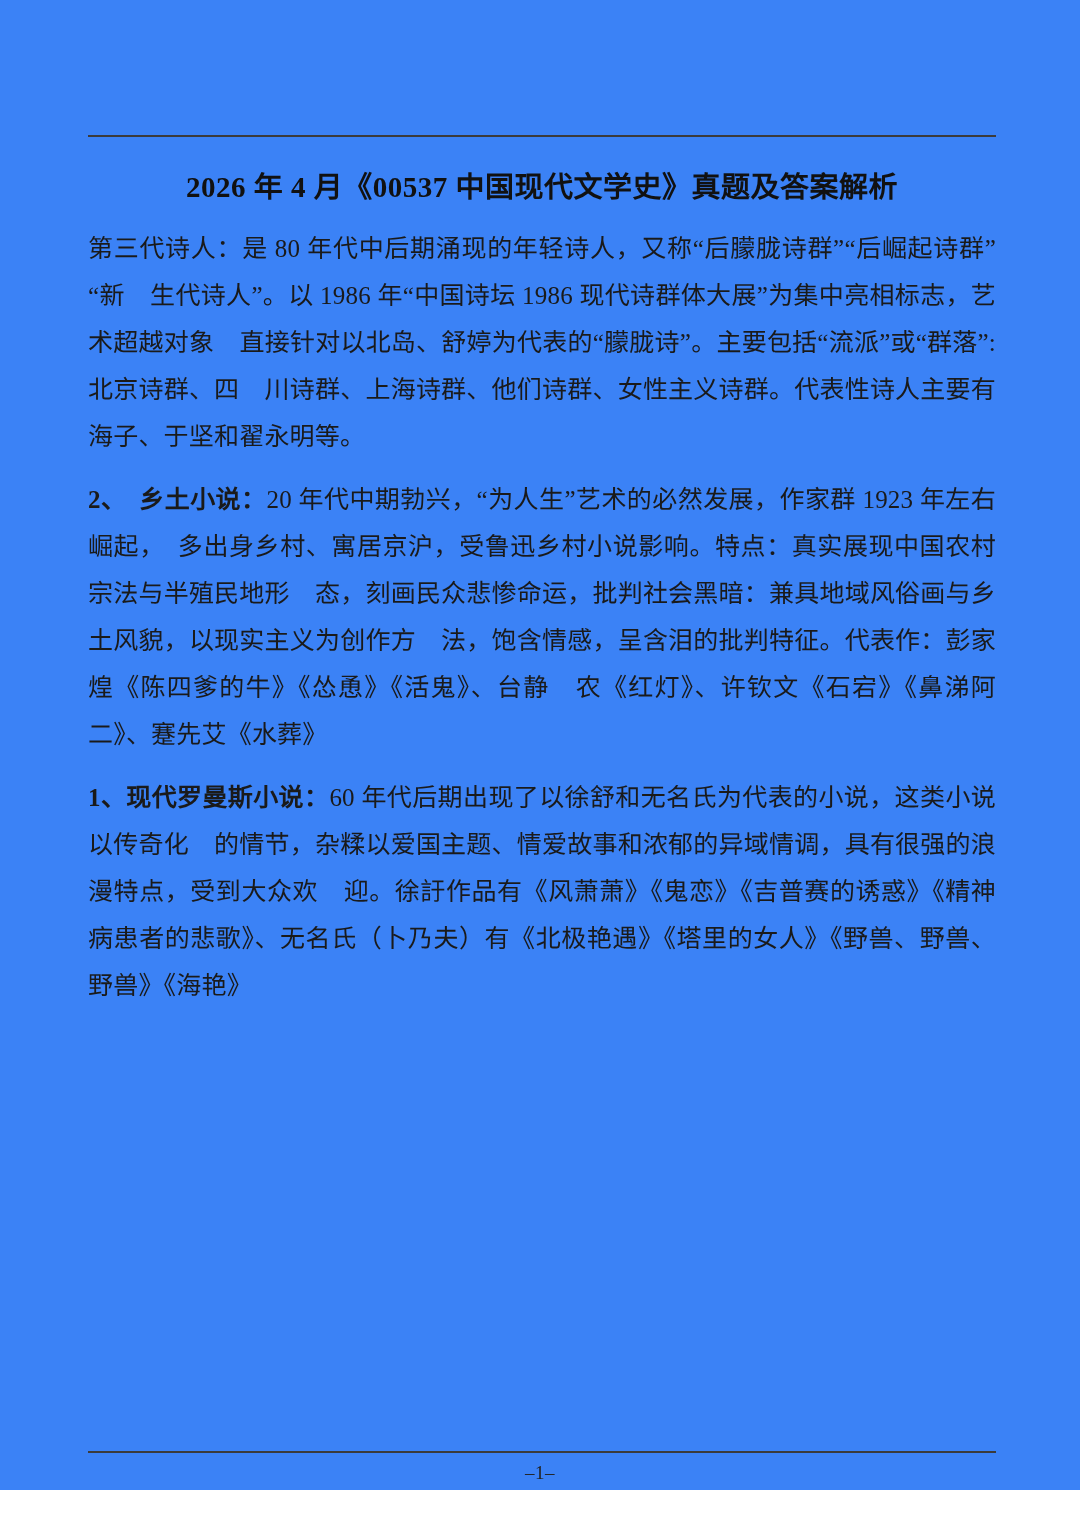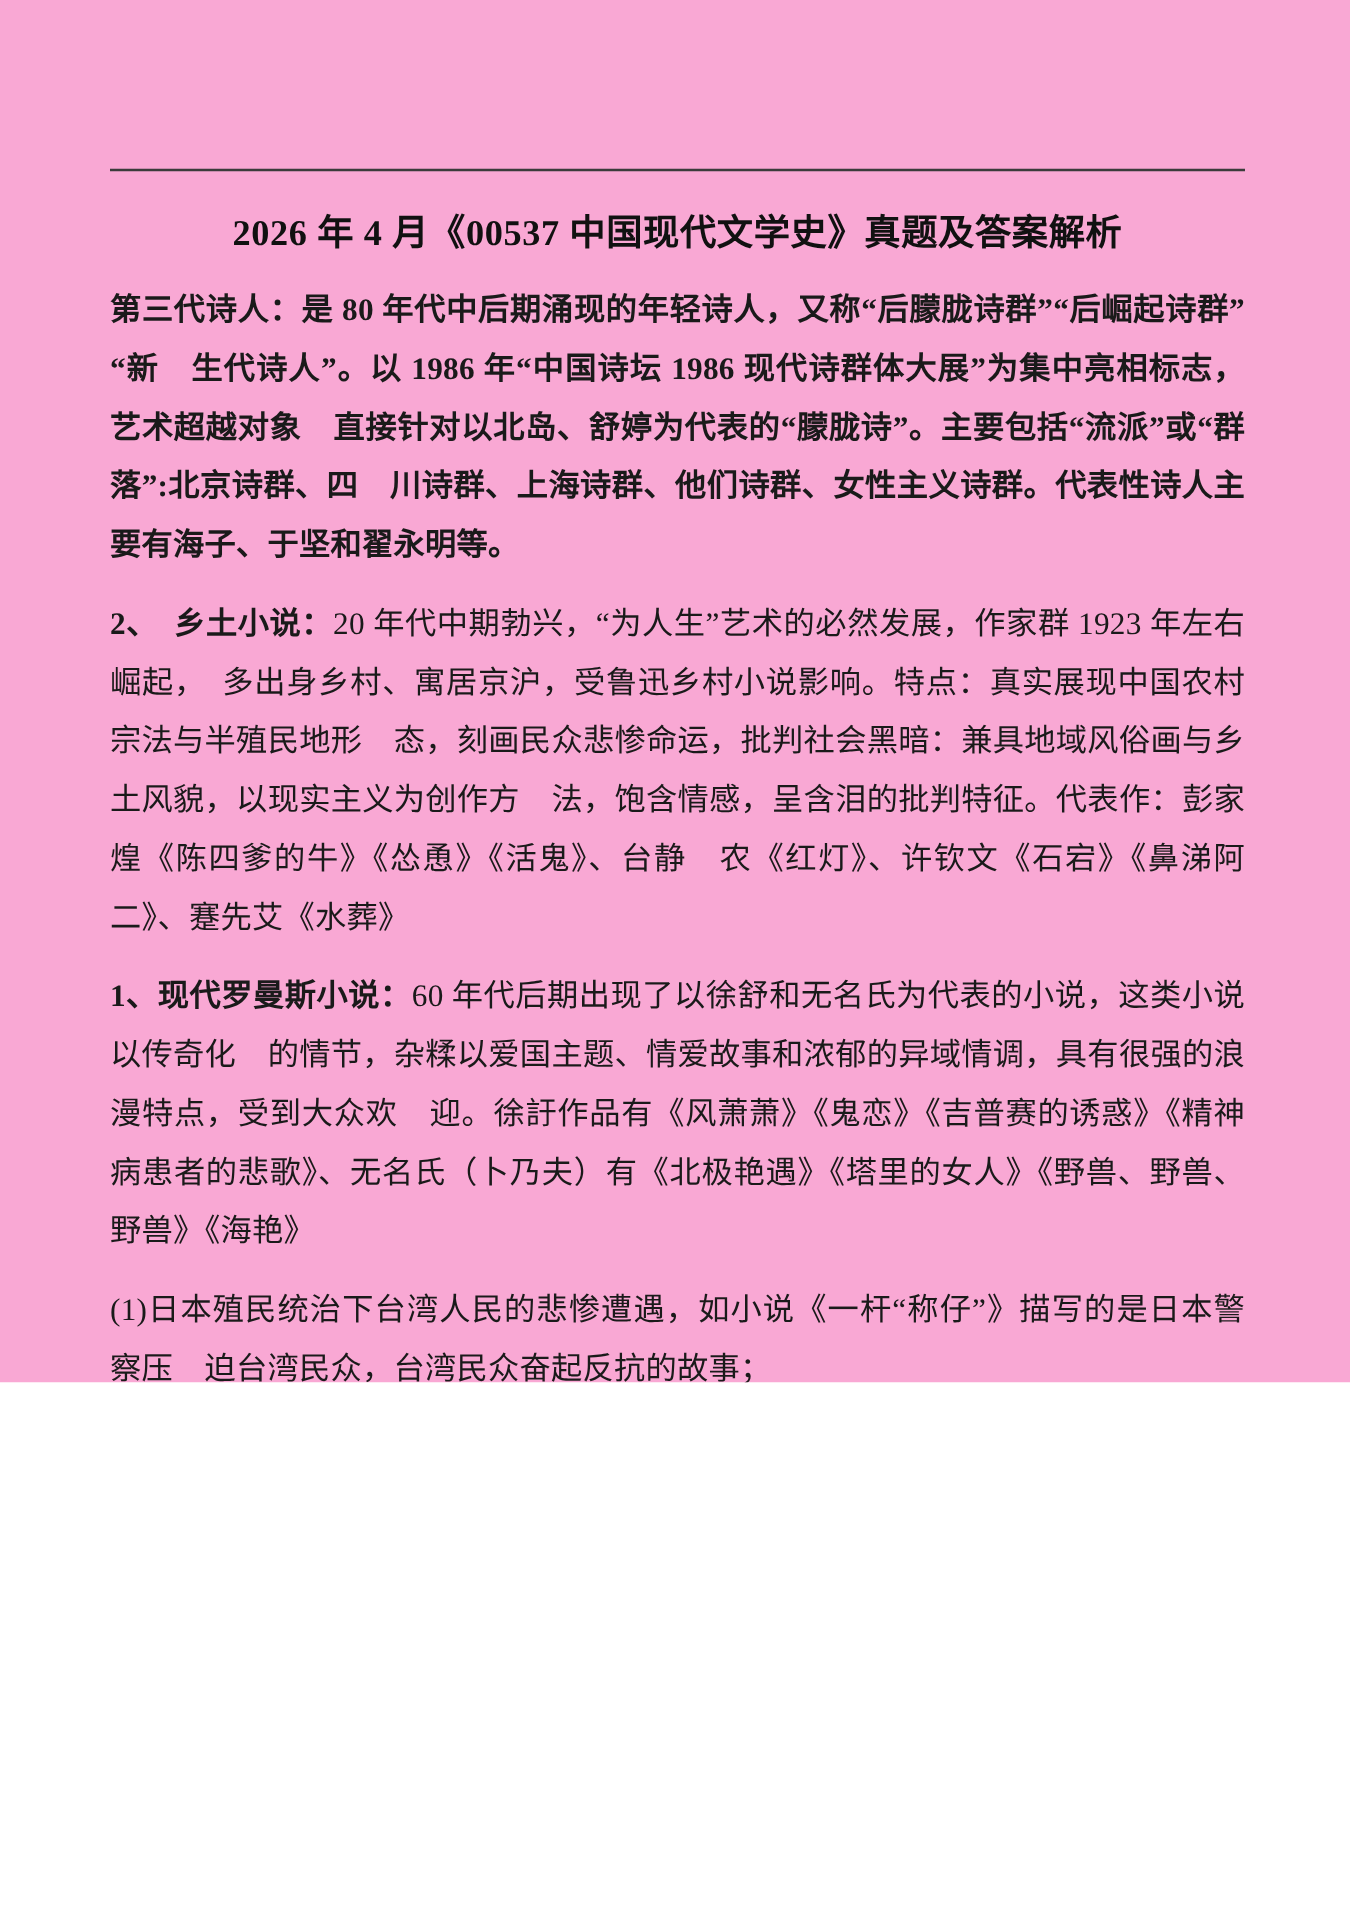--- a/index.html
+++ b/index.html
@@ -4,23 +4,23 @@
 <title>00537 中国现代文学史</title>
 <style>
   html, body {
     margin: 0;
     padding: 0;
     background: #ffffff;
   }
   .page {
     position: relative;
     width: 1080px;
-    height: 1106px;
+    height: 1490px;
     margin: 0 auto;
-    background: #f9a8d4;
+    background: #3b82f6;
     box-sizing: border-box;
     overflow: hidden;
     font-family: "Liberation Serif", "DejaVu Serif", serif;
     color: #1a1a1a;
   }
 
   
   .header-rule {
     position: absolute;
     left: 88px;
@@ -85,21 +85,21 @@
     letter-spacing: 0.2px;
     color: #1a1a1a;
     word-break: break-all;
   }
 
   .para b, .lead {
     font-weight: bold;
   }
 
   
-  .para.first-after-heading { margin-top: 18px; font-weight: bold; }
+  .para.first-after-heading { margin-top: 18px; }
 </style>
 </head>
 <body>
 
 <div class="page">
 
   <div class="header-rule"></div>
 
   <div class="content">
 
@@ -111,20 +111,19 @@
     <p class="para">
       <b>2、　乡土小说：</b><span>20 年代中期勃兴，“为人生”艺术的必然发展，作家群 1923 年左右崛起，　多出身乡村、寓居京沪，受鲁迅乡村小说影响。特点：真实展现中国农村宗法与半殖民地形　态，刻画民众悲惨命运，批判社会黑暗：兼具地域风俗画与乡土风貌，以现实主义为创作方　法，饱含情感，呈含泪的批判特征。代表作：彭家煌《陈四爹的牛》《怂恿》《活鬼》、台静　农《红灯》、许钦文《石宕》《鼻涕阿二》、蹇先艾《水葬》</span>
     </p>
 
     <p class="para">
       <b>1、现代罗曼斯小说：</b><span>60 年代后期出现了以徐舒和无名氏为代表的小说，这类小说以传奇化　的情节，杂糅以爱国主题、情爱故事和浓郁的异域情调，具有很强的浪漫特点，受到大众欢　迎。徐訏作品有《风萧萧》《鬼恋》《吉普赛的诱惑》《精神病患者的悲歌》、无名氏（卜乃夫）有《北极艳遇》《塔里的女人》《野兽、野兽、野兽》《海艳》</span>
     </p>
 
 
 
-    <p class="para">(1)日本殖民统治下台湾人民的悲惨遭遇，如小说《一杆“称仔”》描写的是日本警察压　迫台湾民众，台湾民众奋起反抗的故事；</p>
 
   </div>
 
   <div class="footer-rule"></div>
   <div class="footer-pageno">–1–</div>
 
 </div>
 
 </body></html>

